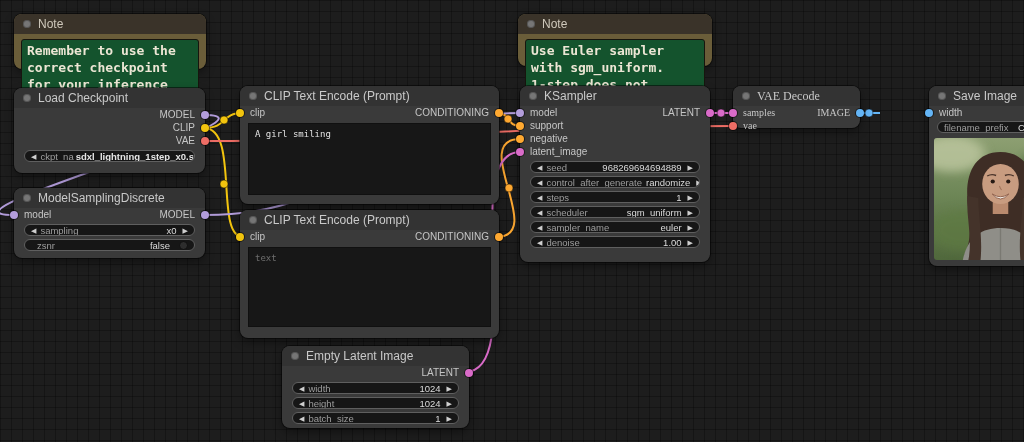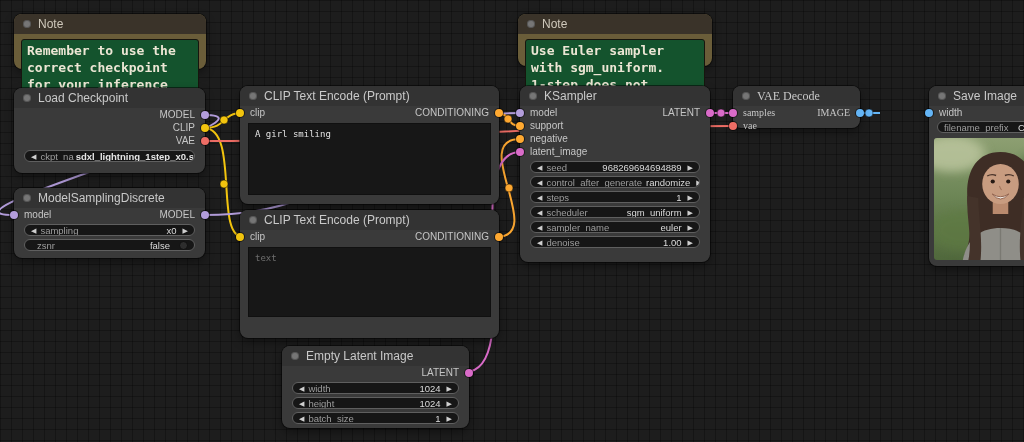--- a/index.html
+++ b/index.html
@@ -181,21 +181,21 @@
   <div class="hdr">
     <span class="cdot"></span>
     <span>CLIP Text Encode (Prompt)</span>
   </div>
   <div class="prow">
     <span class="pin in c-clip"></span>
     <span class="plin">clip</span>
     <span class="plout">CONDITIONING</span>
     <span class="pin out c-cond"></span>
   </div>
-  <div class="tarea ph" style="height:70px;">text</div>
+  <div class="tarea ph" style="height:80px;">text</div>
 </div>
 
 <div class="node" style="left:520px;top:86px;width:190px;height:176px;">
   <div class="hdr">
     <span class="cdot"></span>
     <span>KSampler</span>
   </div>
   <div class="prow">
     <span class="pin in c-model"></span>
     <span class="plin">model</span>

